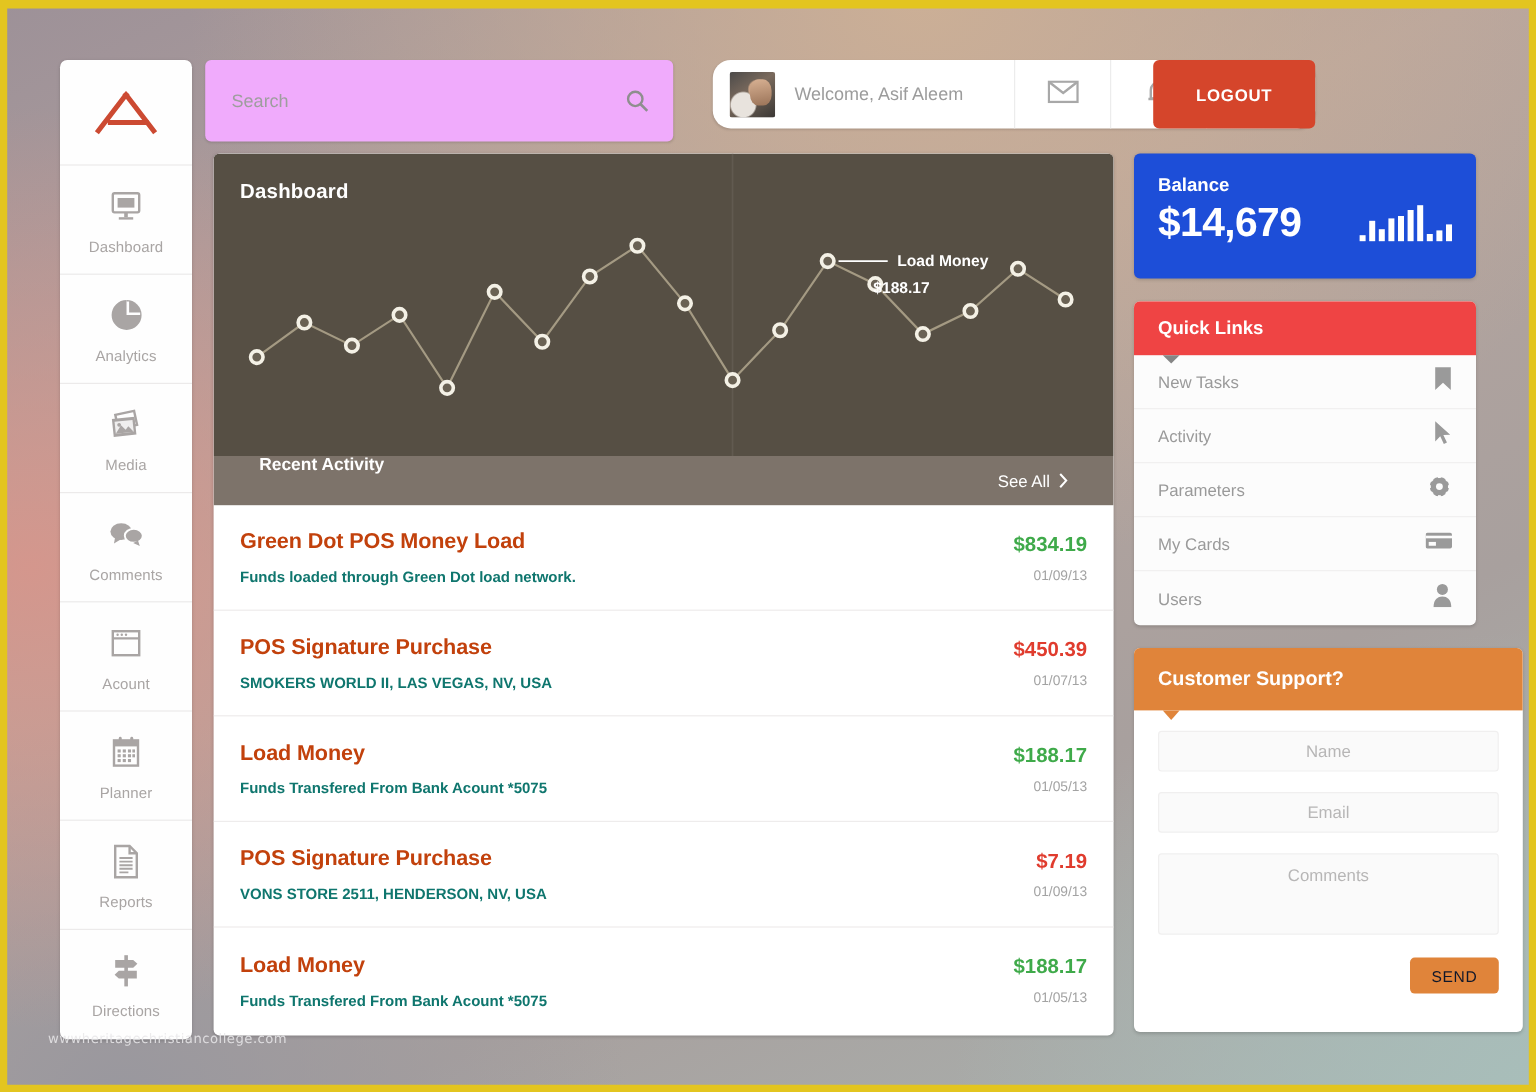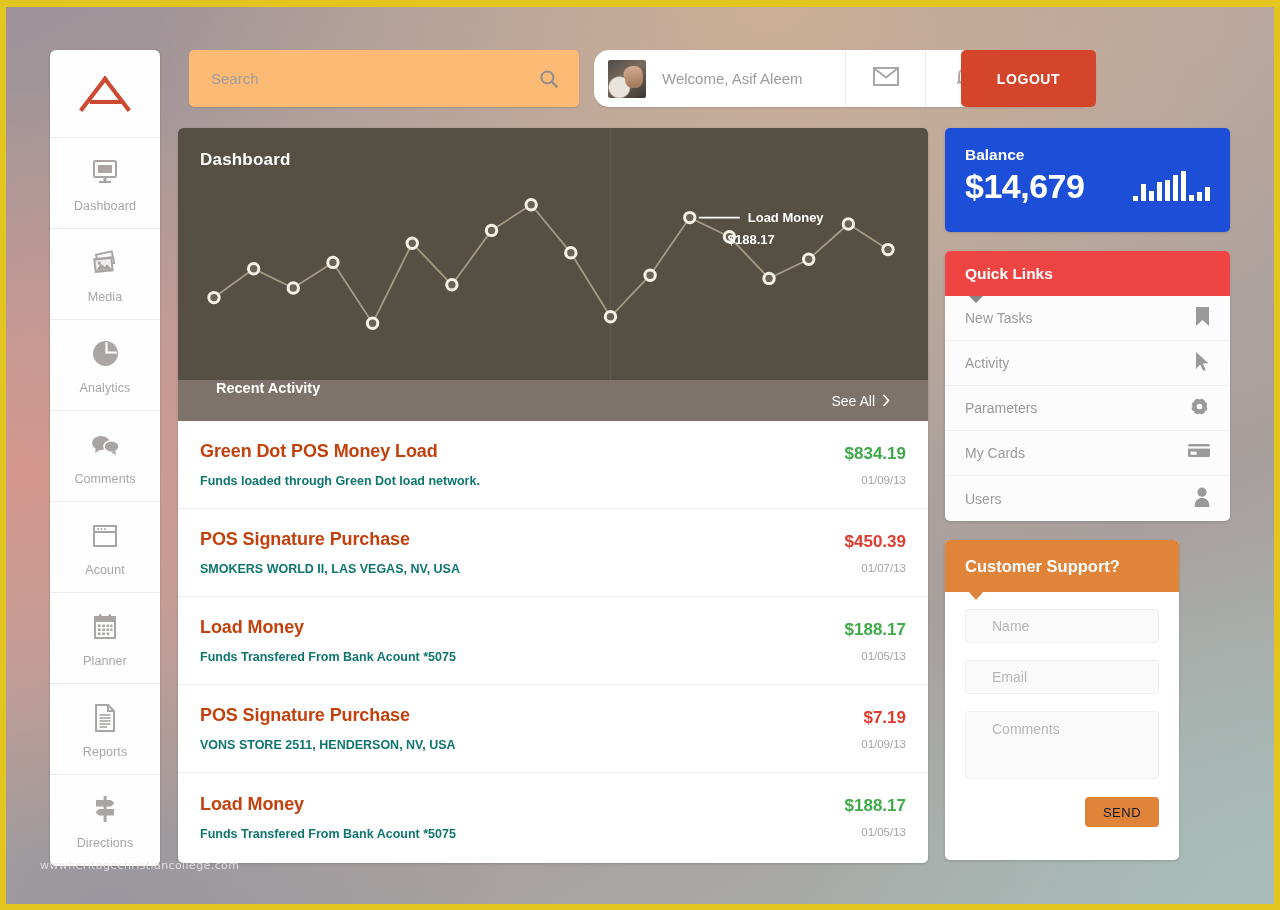--- a/index.html
+++ b/index.html
@@ -60,23 +60,23 @@
     cursor: pointer;
   }
   .nav-item:last-child { border-bottom: none; }
   .nav-item .ico { height: 36px; display:flex; align-items:center; justify-content:center; }
   .nav-item .lbl {
     margin-top: 9px; font-size: 12.5px; color: #a9a5a4; letter-spacing: .1px;
   }
 
   
   #searchbox {
-    position: absolute; left: 189px; top: 50px;
-    width: 390px; height: 57px;
-    background: #fdba74; border-radius: 5px;
+    position: absolute; left: 171px; top: 50px;
+    width: 390px; height: 68px;
+    background: #f0abfc; border-radius: 5px;
     box-shadow: 0 1px 2px rgba(0,0,0,.12);
     display: flex; align-items: center;
   }
   #searchbox input {
     flex: 1; border: none; outline: none; background: transparent;
     font-family: "Liberation Sans", sans-serif;
     font-size: 15px; color: #6a6a6a; padding: 0 18px 0 22px;
   }
   #searchbox input::placeholder { color: #9e9e9e; }
   .search-ico { padding-right: 20px; display: flex; cursor: pointer; }
@@ -195,36 +195,36 @@
   .ql-row {
     height: 45px; padding: 0 20px;
     display: flex; align-items: center; justify-content: space-between;
     border-bottom: 1px solid #f1f0f0; cursor: pointer;
   }
   .ql-row:last-child { border-bottom: none; }
   .ql-row .lbl { font-size: 14px; color: #9a9a9a; }
 
   #support {
     position: absolute; left: 945px; top: 540px;
-    width: 234px; height: 320px;
+    width: 324px; height: 320px;
     border-radius: 5px; overflow: hidden; background: #fff;
     box-shadow: 0 1px 3px rgba(0,0,0,.16);
   }
   #support .hd {
     height: 52px; background: #e0843a;
     display: flex; align-items: center; padding: 0 20px;
     color: #fff; font-size: 16.5px; font-weight: bold;
     position: relative;
   }
   #support .body { padding: 17px 20px 0 20px; }
   #support input, #support textarea {
     width: 100%; background: #fafafa; border: 1px solid #f0efef;
     border-radius: 3px; outline: none; resize: none;
     font-family: "Liberation Sans", sans-serif;
-    font-size: 14px; color: #7c7c7c; padding: 0 26px;
+    font-size: 14px; color: #7c7c7c; padding: 0 26px; text-align: center;
   }
   #support input { height: 34px; margin-bottom: 17px; }
   #support textarea { height: 68px; padding-top: 9px; }
   #support input::placeholder, #support textarea::placeholder { color: #b7b6b6; }
   #send {
     margin-top: 14px; float: right;
     background: #e0843a; color: #0f172a; border: none; border-radius: 4px;
     width: 74px; height: 30px; font-size: 13px; font-weight: normal;
     letter-spacing: .5px; cursor: pointer;
     font-family: "Liberation Sans", sans-serif;
@@ -247,49 +247,49 @@
     <div class="nav-item">
       <span class="ico">
         <svg width="28" height="26" viewBox="0 0 28 26">
             <rect x="3" y="2" width="22" height="16" rx="1.5" fill="none" stroke="#a9a5a4" stroke-width="2"></rect>
             <rect x="7" y="6" width="14" height="8" fill="#a9a5a4"></rect>
             <rect x="12.5" y="18" width="3" height="4" fill="#a9a5a4"></rect>
             <rect x="8" y="22" width="12" height="2" fill="#a9a5a4"></rect>
           </svg>
       </span>
       <span class="lbl">Dashboard</span>
+    </div>
+
+    <div class="nav-item">
+      <span class="ico">
+        <svg width="27" height="27" viewBox="0 0 27 27">
+            <path d="M13.5 13.5 L13.5 1 A12.5 12.5 0 0 1 26 13.5 Z" fill="#a9a5a4"></path>
+            <path d="M13.5 13.5 L26 13.5 A12.5 12.5 0 1 1 13.5 1 Z" fill="#a9a5a4"></path>
+            <path d="M14.6 2.2 L14.6 12.4 L24.8 12.4" fill="none" stroke="#fefefe" stroke-width="2"></path>
+          </svg>
+      </span>
+      <span class="lbl">Analytics</span>
     </div>
 
     <div class="nav-item">
       <span class="ico">
         <svg width="30" height="28" viewBox="0 0 30 28">
             <g transform="rotate(-12 15 14)">
               <rect x="7" y="3" width="18" height="14" fill="#a9a5a4"></rect>
               <rect x="9" y="5" width="14" height="10" fill="#fefefe"></rect>
             </g>
             <g transform="rotate(-6 15 16)">
               <rect x="4" y="8" width="19" height="15" fill="#a9a5a4"></rect>
               <rect x="6" y="10.5" width="15" height="10" fill="#efeeee"></rect>
               <path d="M6 20.5 L11 14 L14.5 18 L17 15.5 L21 20.5 Z" fill="#a9a5a4"></path>
               <circle cx="9.5" cy="13.5" r="1.6" fill="#a9a5a4"></circle>
             </g>
           </svg>
       </span>
       <span class="lbl">Media</span>
-    </div>
-
-    <div class="nav-item">
-      <span class="ico">
-        <svg width="27" height="27" viewBox="0 0 27 27">
-            <path d="M13.5 13.5 L13.5 1 A12.5 12.5 0 0 1 26 13.5 Z" fill="#a9a5a4"></path>
-            <path d="M13.5 13.5 L26 13.5 A12.5 12.5 0 1 1 13.5 1 Z" fill="#a9a5a4"></path>
-            <path d="M14.6 2.2 L14.6 12.4 L24.8 12.4" fill="none" stroke="#fefefe" stroke-width="2"></path>
-          </svg>
-      </span>
-      <span class="lbl">Analytics</span>
     </div>
 
     <div class="nav-item">
       <span class="ico">
         <svg width="30" height="24" viewBox="0 0 30 24">
             <ellipse cx="11" cy="10" rx="9" ry="7" fill="#a9a5a4"></ellipse>
             <path d="M6 14 L5 20 L11.5 16 Z" fill="#a9a5a4"></path>
             <ellipse cx="21.5" cy="13.5" rx="7.5" ry="5.8" fill="#a9a5a4" stroke="#fefefe" stroke-width="1.6"></ellipse>
             <path d="M25 17.5 L26.5 22 L21 19.5 Z" fill="#a9a5a4"></path>
           </svg>

